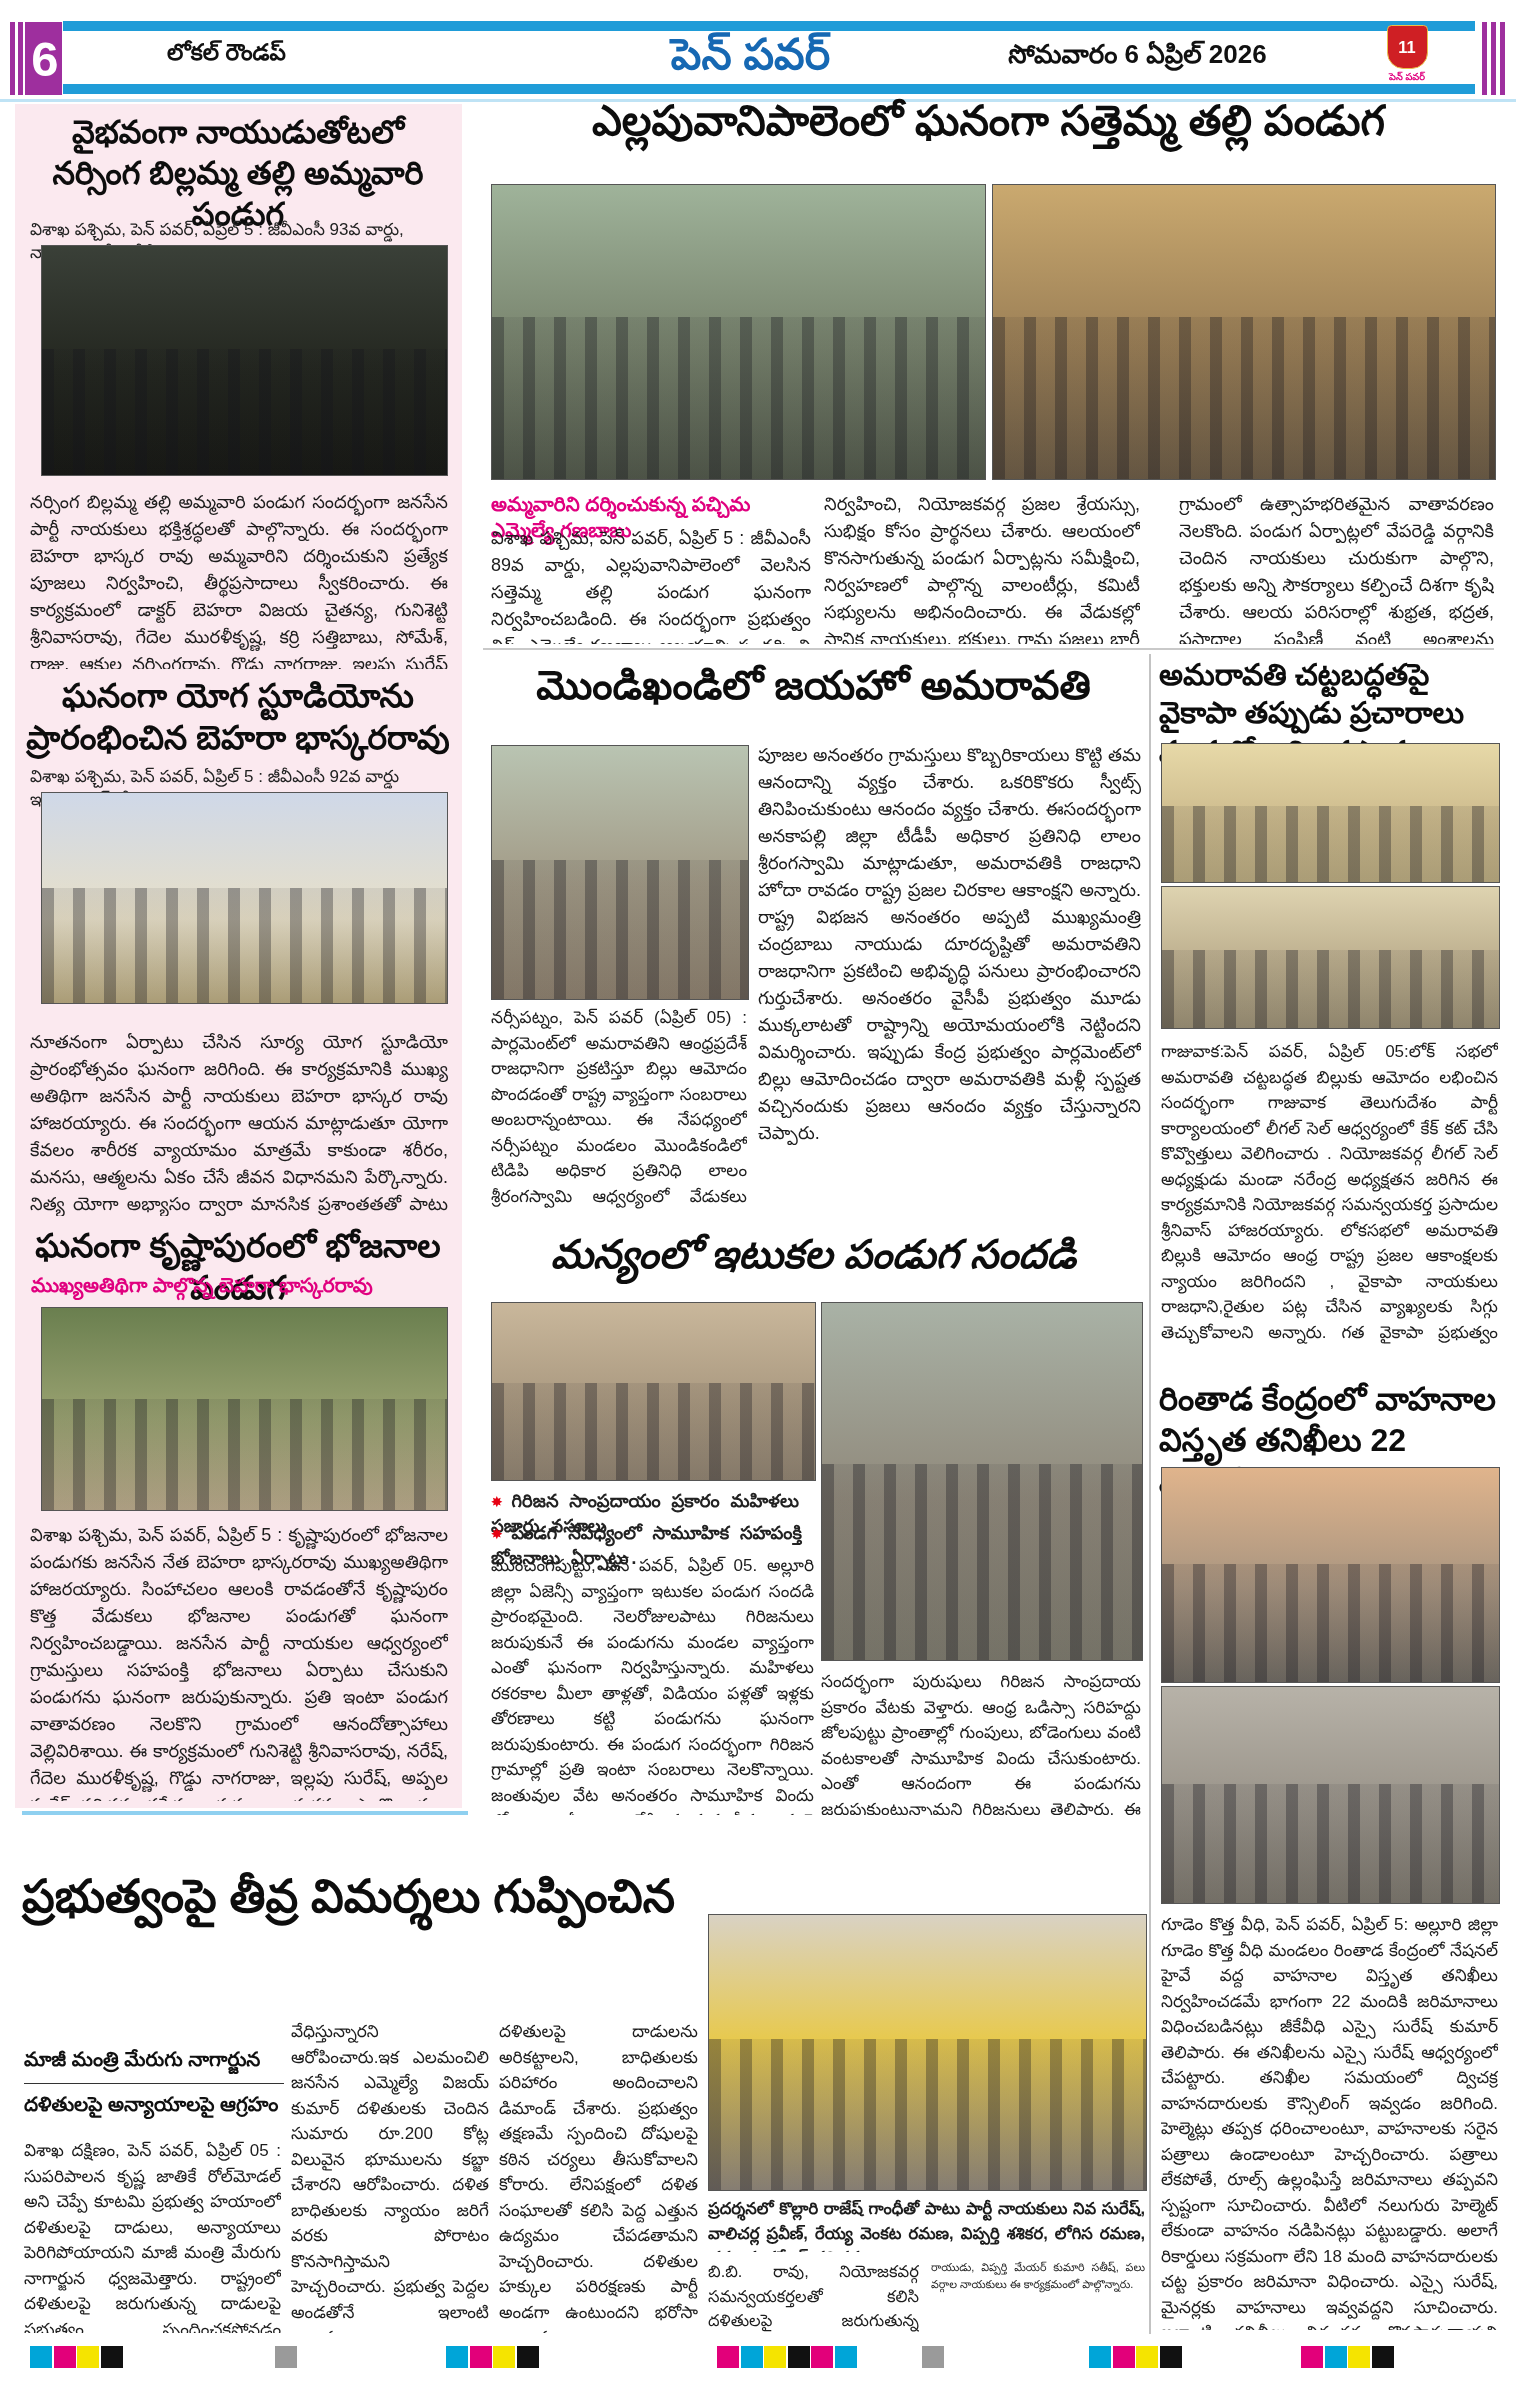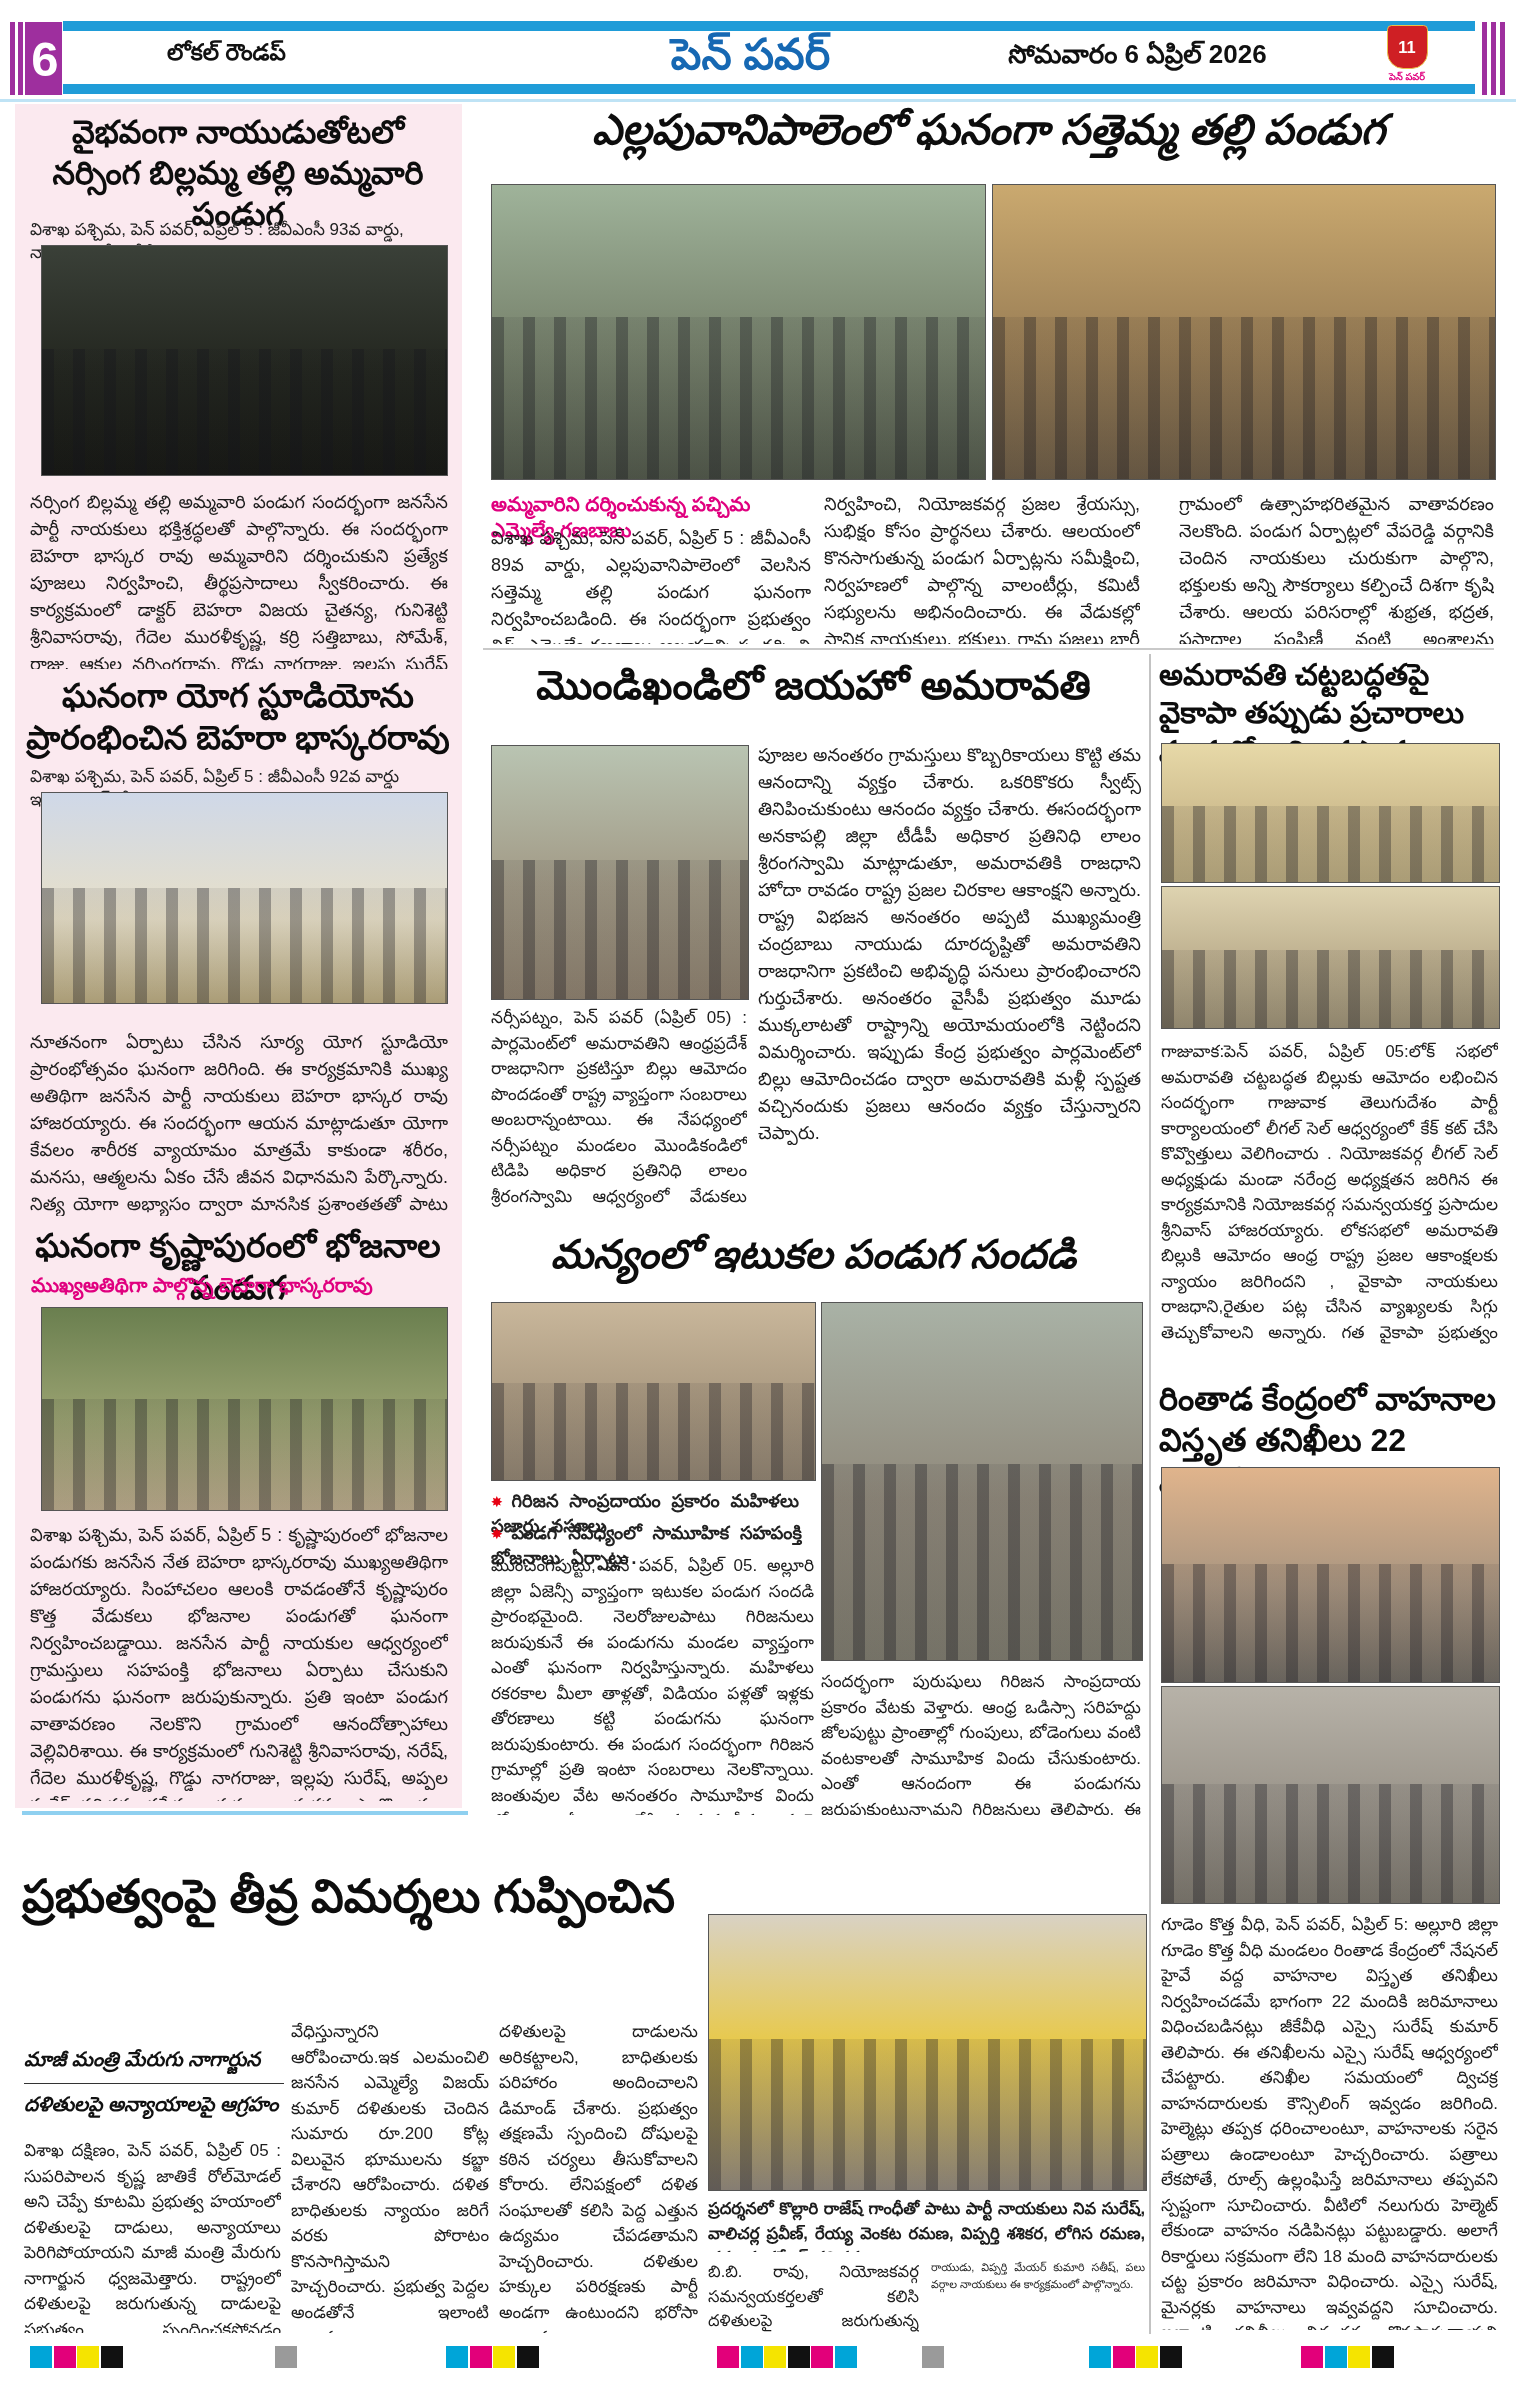--- a/index.html
+++ b/index.html
@@ -19,21 +19,21 @@
   .logo{position:absolute;left:1376px;top:25px;width:62px;height:68px;text-align:center;}
   .logo .shield{width:39px;height:42px;margin:0 auto;background:#cf1f24;border-radius:4.5px 4.5px 16.4px 16.4px;
             border:1.5px solid #e8c24a;color:#fff;font-weight:bold;font-size:16.4px;
             display:flex;align-items:center;justify-content:center;}
   .logo .logo-name{font-size:9.7px;font-weight:bold;color:#e0007f;margin-top:1.5px;}
   
   .hl{position:absolute;font-weight:bold;color:#0d0d0d;text-align:center;line-height:1.28;}
   .dateline{position:absolute;font-size:17px;color:#222;}
   .body-txt{position:absolute;font-size:18px;line-height:1.5;text-align:justify;color:#1c1c1c;overflow:hidden;}
   .caption-magenta{font-weight:bold;color:#e0007f;font-size:20px;line-height:1.3;}
-  .kicker{position:absolute;font-weight:bold;font-size:20px;color:#111;font-style:italic;}
+  .kicker{position:absolute;font-weight:bold;font-size:20px;color:#111;}
   .photo{position:absolute;overflow:hidden;border:0.7px solid #555;}
   .photo::after{content:"";position:absolute;left:0;right:0;bottom:0;height:55%;
       background:repeating-linear-gradient(90deg,rgba(20,20,28,.38) 0 12px,rgba(20,20,28,.08) 12px 31px);}
   .pinkcol{position:absolute;left:15px;top:104px;width:447px;height:1704px;background:#fbe9ef;}
   .vrule{position:absolute;background:#c3c3c3;}
   .hrule{position:absolute;background:#c9c9c9;}
   .bullet-line{position:absolute;font-size:18px;font-weight:bold;color:#222;font-family:Liberation Mono, monospace;}
   .bullet-line .star{color:#e60012;font-size:19.3px;margin-right:9px;}
   
   .ph-temple-dark{background:linear-gradient(180deg,#3a4038 0%,#23261f 55%,#171814 100%);}
@@ -93,21 +93,21 @@
   <div class="photo ph-yoga" style="left:41px;top:792px;width:405px;height:210px;"></div>
   <div class="body-txt" style="left:30px;top:1029px;width:418px;height:187px;">నూతనంగా ఏర్పాటు చేసిన సూర్య యోగ స్టూడియో ప్రారంభోత్సవం ఘనంగా జరిగింది. ఈ కార్యక్రమానికి ముఖ్య అతిథిగా జనసేన పార్టీ నాయకులు బెహరా భాస్కర రావు హాజరయ్యారు. ఈ సందర్భంగా ఆయన మాట్లాడుతూ యోగా కేవలం శారీరక వ్యాయామం మాత్రమే కాకుండా శరీరం, మనసు, ఆత్మలను ఏకం చేసే జీవన విధానమని పేర్కొన్నారు. నిత్య యోగా అభ్యాసం ద్వారా మానసిక ప్రశాంతతతో పాటు శారీరక దృఢత్వం పెరుగుతుందని, ఆధునిక వేగవంతమైన జీవితంలో ఒత్తిడిని తగ్గించేందుకు యోగా ఉత్తమ మార్గమని అన్నారు. ఈ కార్యక్రమంలో స్థానిక నాయకులు మరియు కార్యకర్తలు ఇందాన సూర్యనారాయణ, గునిశెట్టి శ్రీనివాసరావు, గేదెల మురళీకృష్ణ, తెంటు రాము, కంపర కోటేశ్వరరావు, గొడ్డు నాగరాజు, ఇల్లపు సురేష్, బండారు శ్రీనివాసరావు, శివాజీ, త్రినాథ్, రాజు తదితరులు పాల్గొన్నారు.</div>
 
   <div class="hl" style="left:26px;top:1225px;width:424px;font-size:33px;">ఘనంగా కృష్ణాపురంలో భోజనాల పండుగ</div>
   <div style="position:absolute;left:31px;top:1272px;width:416px;" class="caption-magenta">ముఖ్యఅతిథిగా పాల్గొన్న బెహరా భాస్కరరావు</div>
   <div class="photo ph-field" style="left:41px;top:1307px;width:405px;height:202px;"></div>
   <div class="body-txt" style="left:30px;top:1522px;width:418px;height:279px;">విశాఖ పశ్చిమ, పెన్ పవర్, ఏప్రిల్ 5 : కృష్ణాపురంలో భోజనాల పండుగకు జనసేన నేత బెహరా భాస్కరరావు ముఖ్యఅతిథిగా హాజరయ్యారు. సింహాచలం ఆలంకి రావడంతోనే కృష్ణాపురం కొత్త వేడుకలు భోజనాల పండుగతో ఘనంగా నిర్వహించబడ్డాయి. జనసేన పార్టీ నాయకుల ఆధ్వర్యంలో గ్రామస్తులు సహపంక్తి భోజనాలు ఏర్పాటు చేసుకుని పండుగను ఘనంగా జరుపుకున్నారు. ప్రతి ఇంటా పండుగ వాతావరణం నెలకొని గ్రామంలో ఆనందోత్సాహాలు వెల్లివిరిశాయి. ఈ కార్యక్రమంలో గునిశెట్టి శ్రీనివాసరావు, నరేష్, గేదెల మురళీకృష్ణ, గొడ్డు నాగరాజు, ఇల్లపు సురేష్, అప్పల సురేష్ తదితర జనసేన నాయకులు, కార్యకర్తలు పాల్గొన్నారు.</div>
 
   <div class="hairline" style="left:22px;top:1811px;width:446px;height:3.7px;background:#8fd0f0;"></div>
 
-  <div class="hl" style="left:483px;top:103px;width:1011px;font-size:42px;font-style:italic;">ఎల్లపువానిపాలెంలో ఘనంగా సత్తెమ్మ తల్లి పండుగ</div>
+  <div class="hl" style="left:483px;top:94px;width:1011px;font-size:42px;">ఎల్లపువానిపాలెంలో ఘనంగా సత్తెమ్మ తల్లి పండుగ</div>
   <div class="photo ph-crowd-green" style="left:491px;top:184px;width:493px;height:294px;"></div>
   <div class="photo ph-temple-warm" style="left:992px;top:184px;width:502px;height:294px;"></div>
 
   <div style="position:absolute;left:491px;top:491px;width:320px;" class="caption-magenta">అమ్మవారిని దర్శించుకున్న పచ్చిమ ఎమ్మెల్యే గణబాబు</div>
   <div class="body-txt" style="left:491px;top:525px;width:320px;height:119px;">విశాఖ పశ్చిమ, పెన్ పవర్, ఏప్రిల్ 5 : జీవీఎంసీ 89వ వార్డు, ఎల్లపువానిపాలెంలో వెలసిన సత్తెమ్మ తల్లి పండుగ ఘనంగా నిర్వహించబడింది. ఈ సందర్భంగా ప్రభుత్వం విప్, ఎమ్మెల్యే గణబాబు ఆలయాన్ని సందర్శించి అమ్మవారిని భక్తి శ్రద్ధలతో దర్శించుకున్నారు. అనంతరం ఆయన అమ్మవారికి ప్రత్యేక పూజలు</div>
   <div class="body-txt" style="left:824px;top:491px;width:316px;height:153px;">నిర్వహించి, నియోజకవర్గ ప్రజల శ్రేయస్సు, సుభిక్షం కోసం ప్రార్థనలు చేశారు. ఆలయంలో కొనసాగుతున్న పండుగ ఏర్పాట్లను సమీక్షించి, నిర్వహణలో పాల్గొన్న వాలంటీర్లు, కమిటీ సభ్యులను అభినందించారు. ఈ వేడుకల్లో స్థానిక నాయకులు, భక్తులు, గ్రామ ప్రజలు భారీ సంఖ్యలో పాల్గొని భక్తి పారవశ్యంలో మునిగిపోయారు. పండుగ సందర్భంగా</div>
   <div class="body-txt" style="left:1179px;top:491px;width:315px;height:153px;">గ్రామంలో ఉత్సాహభరితమైన వాతావరణం నెలకొంది. పండుగ ఏర్పాట్లలో వేపరెడ్డి వర్గానికి చెందిన నాయకులు చురుకుగా పాల్గొని, భక్తులకు అన్ని సౌకర్యాలు కల్పించే దిశగా కృషి చేశారు. ఆలయ పరిసరాల్లో శుభ్రత, భద్రత, ప్రసాదాల పంపిణీ వంటి అంశాలను సమర్థవంతంగా నిర్వహించారు. గ్రామస్తులు వారి సేవలను ప్రశంసించారు.</div>
 
   <div class="hrule" style="left:483px;top:648px;width:1011px;height:2.2px;"></div>
   <div class="vrule" style="left:1149px;top:654px;width:2.2px;height:1680px;"></div>

